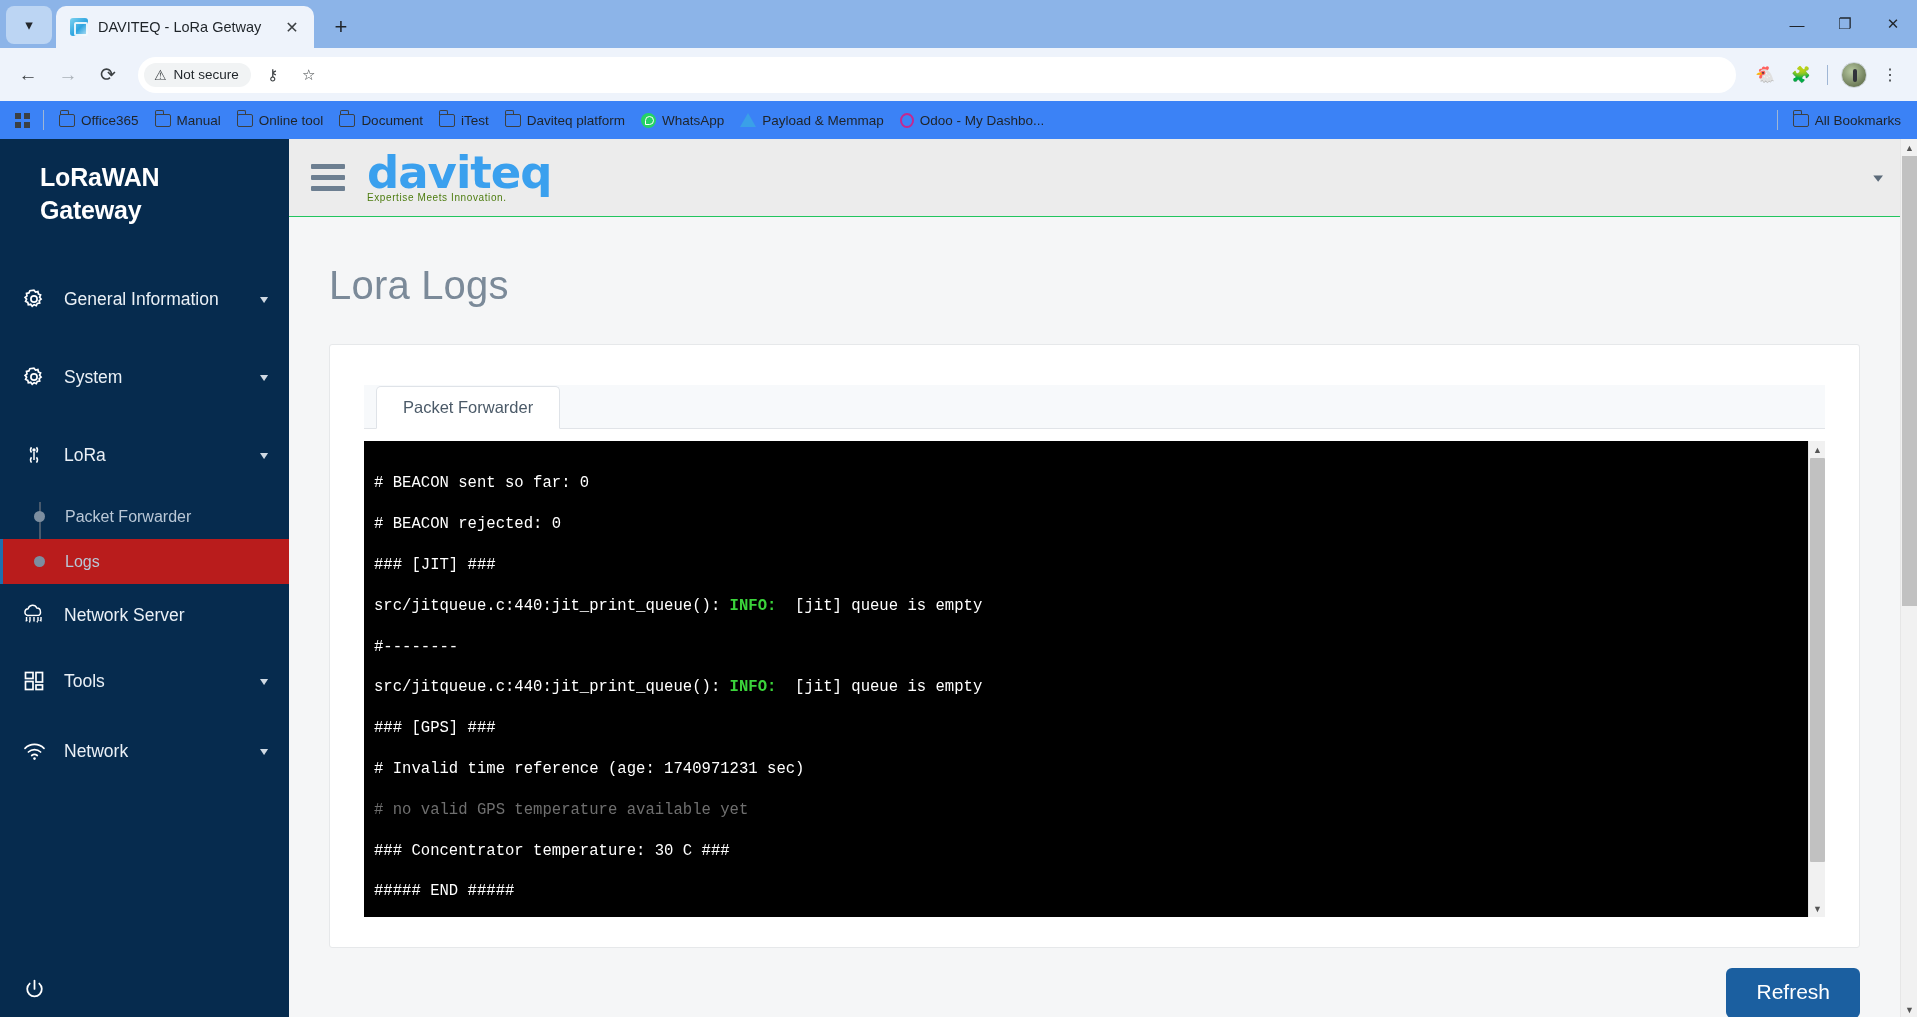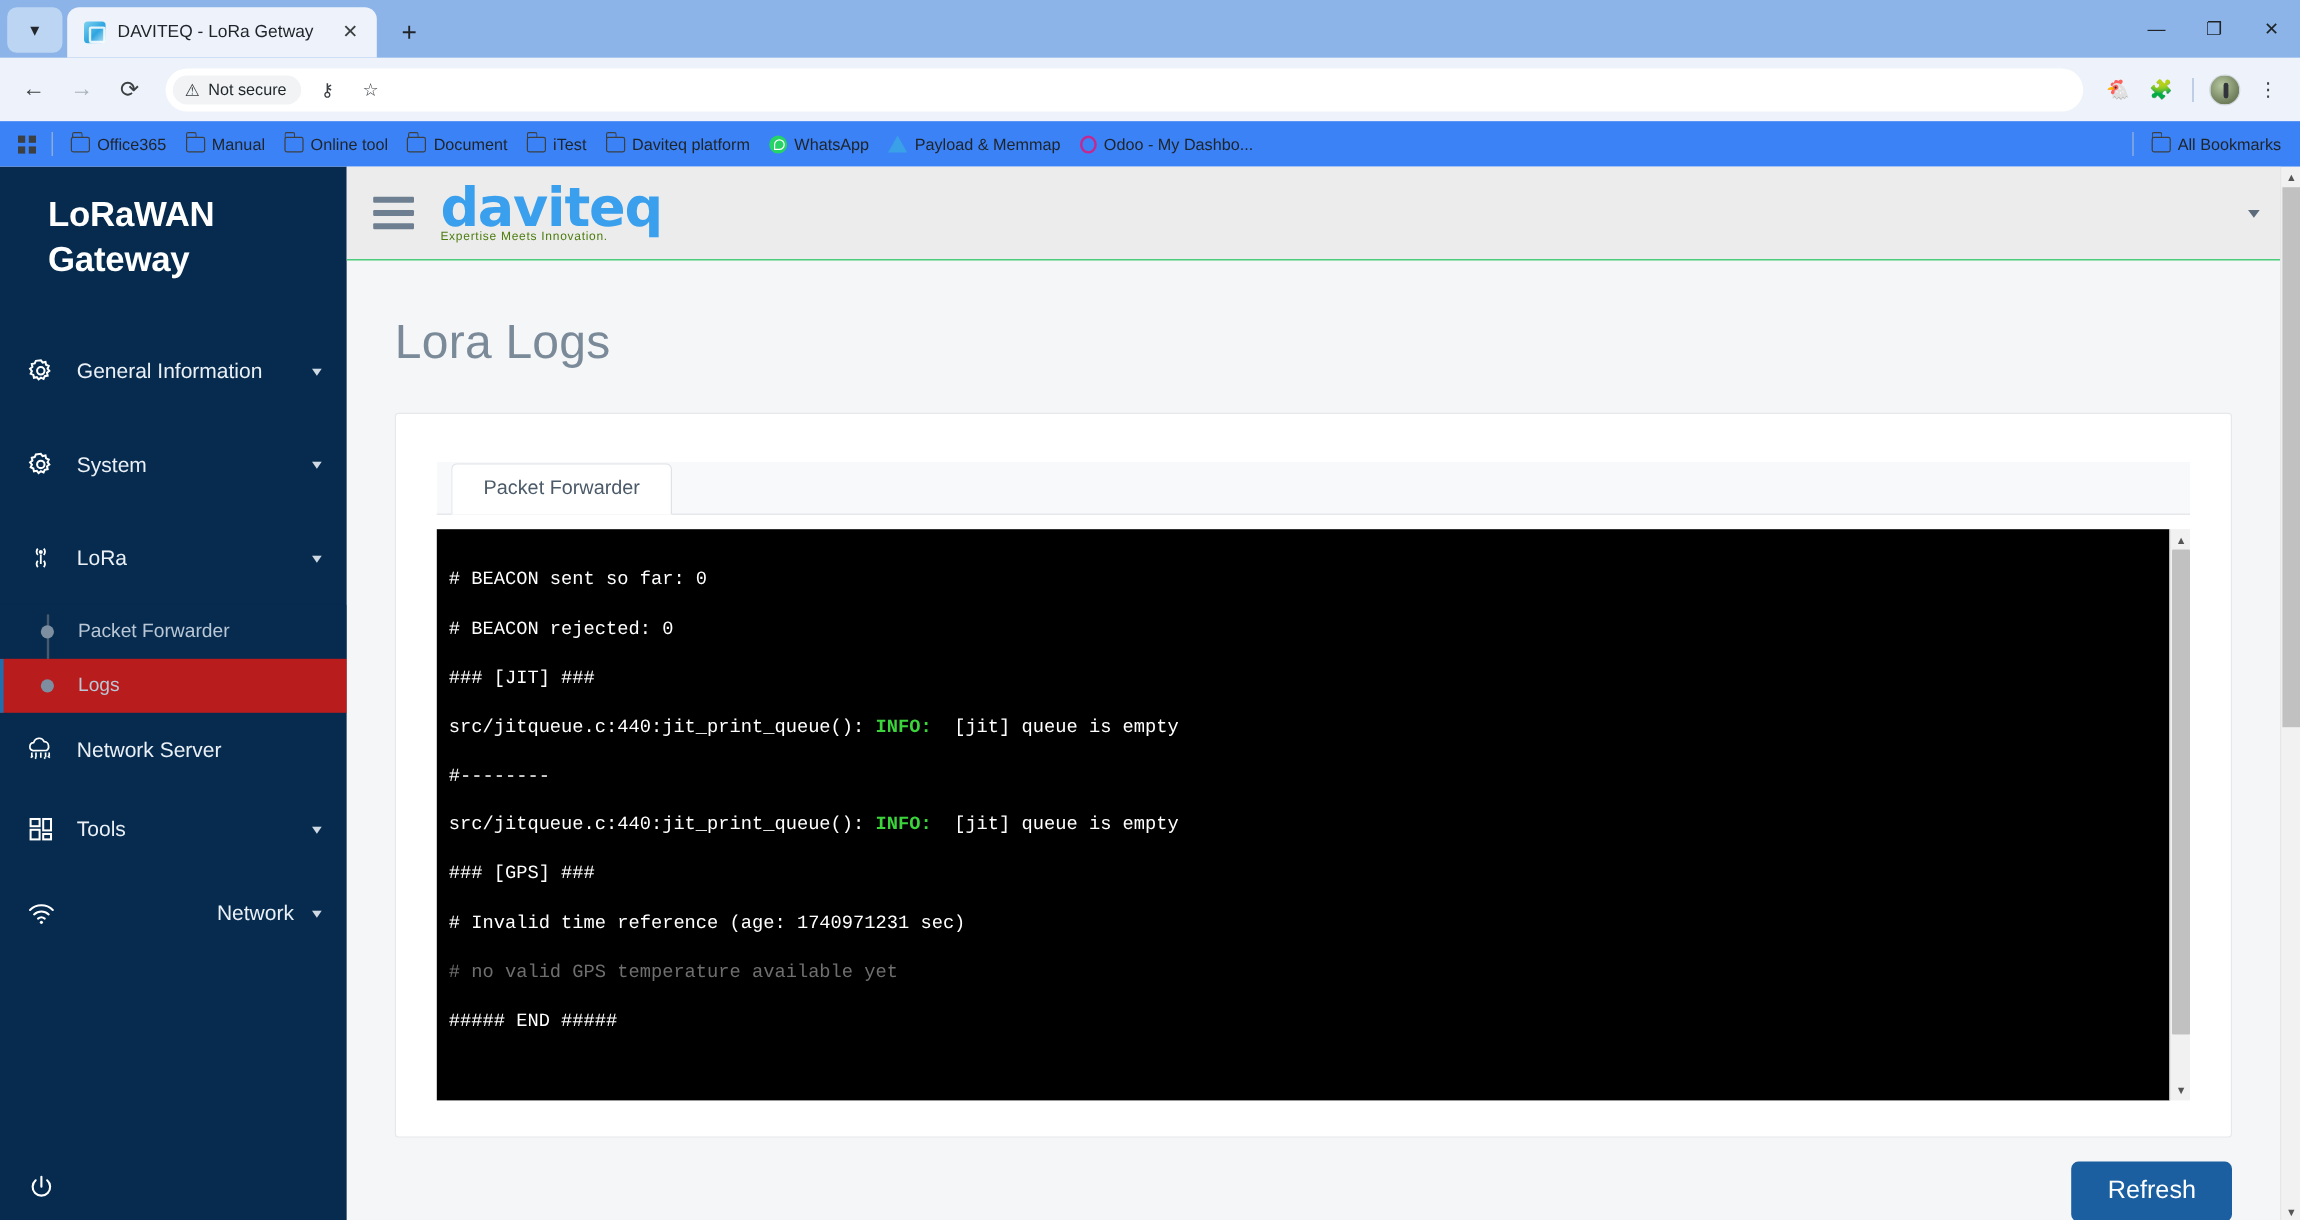--- a/index.html
+++ b/index.html
@@ -102,21 +102,21 @@
     border-bottom:14px solid #3aa0e8;flex:0 0 16px;}
   .ic-odoo{width:14px;height:15px;border:2.4px solid #c5288f;border-radius:50%;flex:0 0 14px;}
   .bm-right { position:absolute; right:8px; display:flex; align-items:center; gap:0; }
 
   
   .page { height:879px; display:flex; background:#f4f5f7; position:relative; }
 
   
   .sidebar { width:289px; flex:0 0 289px; background:#062b4e; color:#fff; position:relative;
     display:flex; flex-direction:column; }
-  .brand { padding:22px 14px 0 40px; font-size:29px; font-weight:bold; line-height:1.30;
+  .brand { padding:22px 14px 0 40px; font-size:25px; font-weight:bold; line-height:1.30;
     letter-spacing:-.2px; }
   .nav { margin-top:34px; }
   .nav-item { display:flex; align-items:center; height:78px; padding:0 22px 0 20px;
     gap:16px; position:relative; color:#eaf0f6; font-size:17.5px; }
   .nav-item .ni-ico { width:28px; flex:0 0 28px; display:flex; align-items:center;
     justify-content:center; }
   .nav-item .ni-label { flex:1; }
   .chev { font-size:12px; color:#cfd9e3; transform:scaleX(1.35); }
   .sub { background:#062b4e; padding-left:0; }
   .sub-item { display:flex; align-items:center; height:45px; padding-left:34px; gap:20px;
@@ -355,21 +355,21 @@
               <rect x="3.5" y="3.5" width="7.5" height="6"></rect>
                 <rect x="14" y="3.5" width="6.5" height="9.5"></rect>
               <rect x="3.5" y="12.5" width="7.5" height="8"></rect>
                 <rect x="14" y="16" width="6.5" height="4.5"></rect>
             </svg>
           </span>
           <span class="ni-label">Tools</span>
           <span class="chev">▾</span>
         </div>
 
-        <div class="nav-item" style="height:70px;text-align:right;">
+        <div class="nav-item" style="height:70px;">
           <span class="ni-ico">
             <svg width="25" height="22" viewBox="0 0 25 22" fill="none" stroke="#ffffff" stroke-width="1.7" stroke-linecap="round">
               <path d="M3 8.3a13.5 13.5 0 0119 0"></path>
               <path d="M6.4 12a9 9 0 0112.2 0"></path>
               <path d="M9.7 15.5a4.4 4.4 0 015.6 0"></path>
               <circle cx="12.5" cy="18.6" r="1.3" fill="#fff" stroke="none"></circle>
             </svg>
           </span>
           <span class="ni-label">Network</span>
           <span class="chev">▾</span>
@@ -411,20 +411,21 @@
             <div class="terminal">
 <div class="ln"><span># BEACON sent so far: 0</span></div>
 <div class="ln"><span># BEACON rejected: 0</span></div>
 <div class="ln"><span>### [JIT] ###</span></div>
 <div class="ln"><span>src/jitqueue.c:440:jit_print_queue(): <span class="g">INFO:</span>  [jit] queue is empty</span></div>
 <div class="ln"><span>#--------</span></div>
 <div class="ln"><span>src/jitqueue.c:440:jit_print_queue(): <span class="g">INFO:</span>  [jit] queue is empty</span></div>
 <div class="ln"><span>### [GPS] ###</span></div>
 <div class="ln"><span># Invalid time reference (age: 1740971231 sec)</span></div>
 <div class="ln"><span class="dimtxt"># no valid GPS temperature available yet</span></div>
+<div class="ln"><span>### Concentrator temperature: 30 C ###</span></div>
 <div class="ln"><span>##### END #####</span></div>
 
 
 
 
 
 
 
 
 

